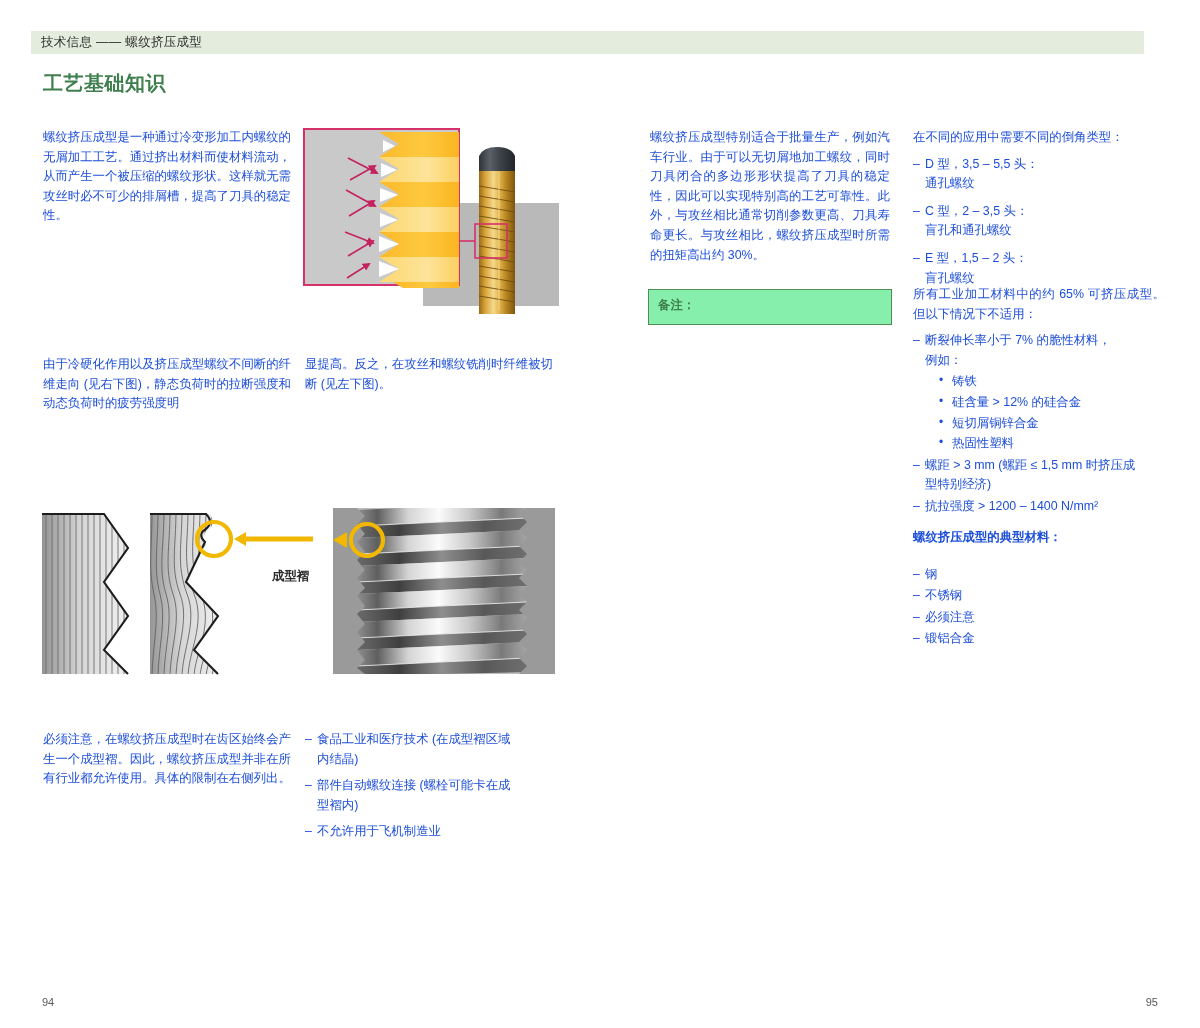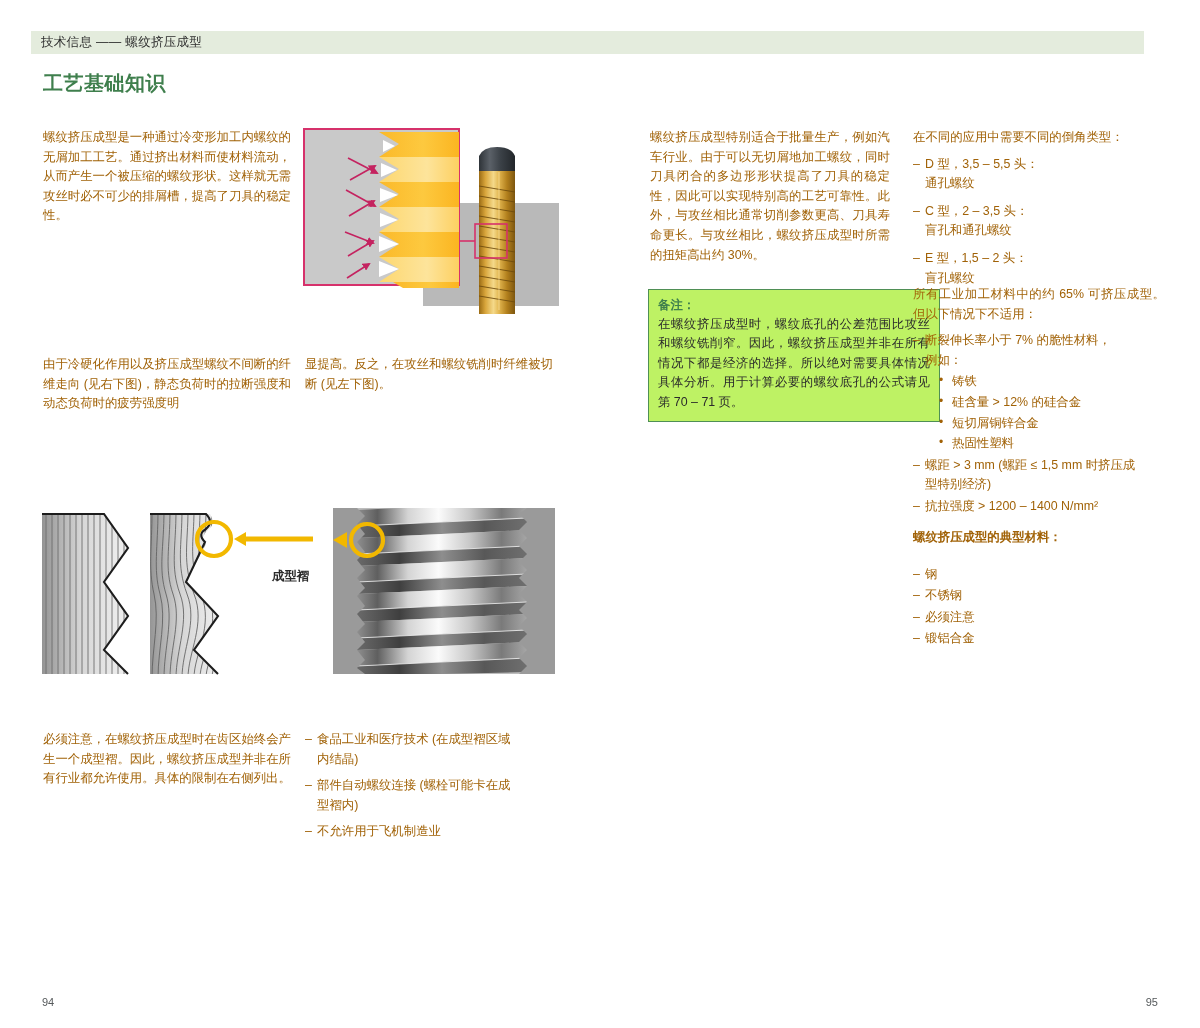--- a/index.html
+++ b/index.html
@@ -47,21 +47,21 @@
     font-weight: bold;
     color: #3f7f4d;
     letter-spacing: .5px;
   }
 
   
   .col {
     position: absolute;
     font-size: 12.4px;
     line-height: 19.6px;
-    color: #a16207;
+    color: #1d4ed8;
     text-align: justify;
   }
   .col p { margin: 0 0 12px 0; }
   .bold { font-weight: bold; }
 
   .dashlist { margin: 0; padding: 0; list-style: none; }
   .dashlist > li {
     position: relative;
     padding-left: 12px;
     margin-bottom: 2px;
@@ -86,23 +86,23 @@
     position: absolute;
     left: 0; top: -1px;
     font-size: 12px;
   }
 
   
   .note-box {
     position: absolute;
     left: 648px;
     top: 289px;
-    width: 292px;
+    width: 244px;
     border: 1.2px solid #4f8f55;
-    background: #bef264;
+    background: #86efac;
     box-sizing: border-box;
     padding: 7px 9px 9px 9px;
   }
   .note-title {
     color: #3f7f4d;
     font-weight: bold;
     font-size: 12.4px;
     margin-bottom: 1px;
   }
   .note-body {
@@ -276,21 +276,20 @@
   <div class="col" style="left:43px; top:355px; width:248px;">
     <p>由于冷硬化作用以及挤压成型螺纹不间断的纤维走向 (见右下图)，静态负荷时的拉断强度和动态负荷时的疲劳强度明</p>
   </div>
 
   <div class="col" style="left:650px; top:128px; width:240px;">
     <p>螺纹挤压成型特别适合于批量生产，例如汽车行业。由于可以无切屑地加工螺纹，同时刀具闭合的多边形形状提高了刀具的稳定性，因此可以实现特别高的工艺可靠性。此外，与攻丝相比通常切削参数更高、刀具寿命更长。与攻丝相比，螺纹挤压成型时所需的扭矩高出约 30%。</p>
   </div>
 
   <div class="note-box">
     <div class="note-title">备注：</div>
-    <div class="note-body">在螺纹挤压成型时，螺纹底孔的公差范围比攻丝和螺纹铣削窄。因此，螺纹挤压成型并非在所有情况下都是经济的选择。所以绝对需要具体情况具体分析。用于计算必要的螺纹底孔的公式请见第 70 – 71 页。</div>
   </div>
 
   <div class="col" style="left:913px; top:128px; width:252px;">
     <p style="margin-bottom:7px;">在不同的应用中需要不同的倒角类型：</p>
     <ul class="dashlist">
       <li>
         <span class="dash">–</span>
         <span>D 型，3,5 – 5,5 头：</span>
         <span class="sub">通孔螺纹</span>
       </li>

